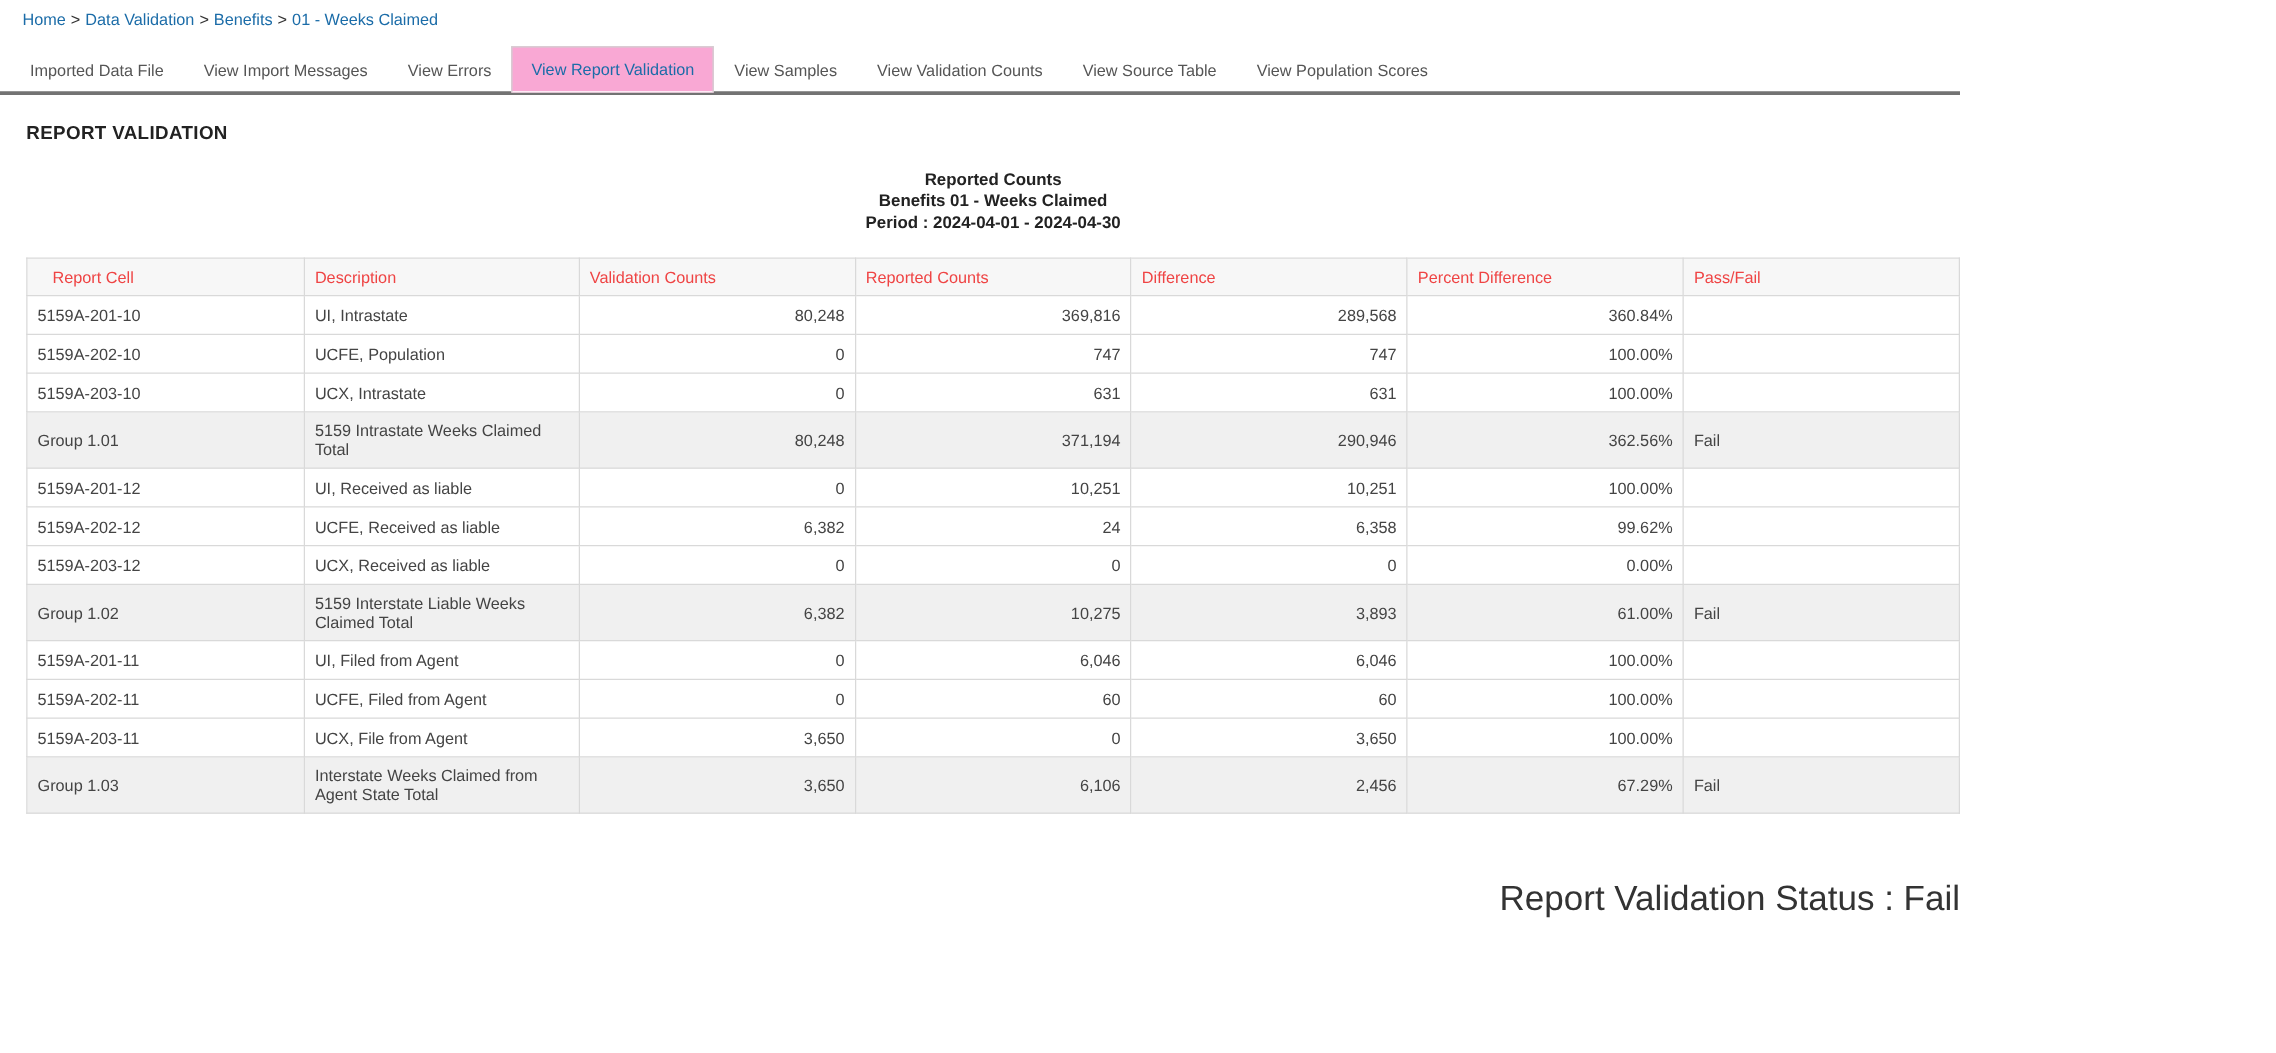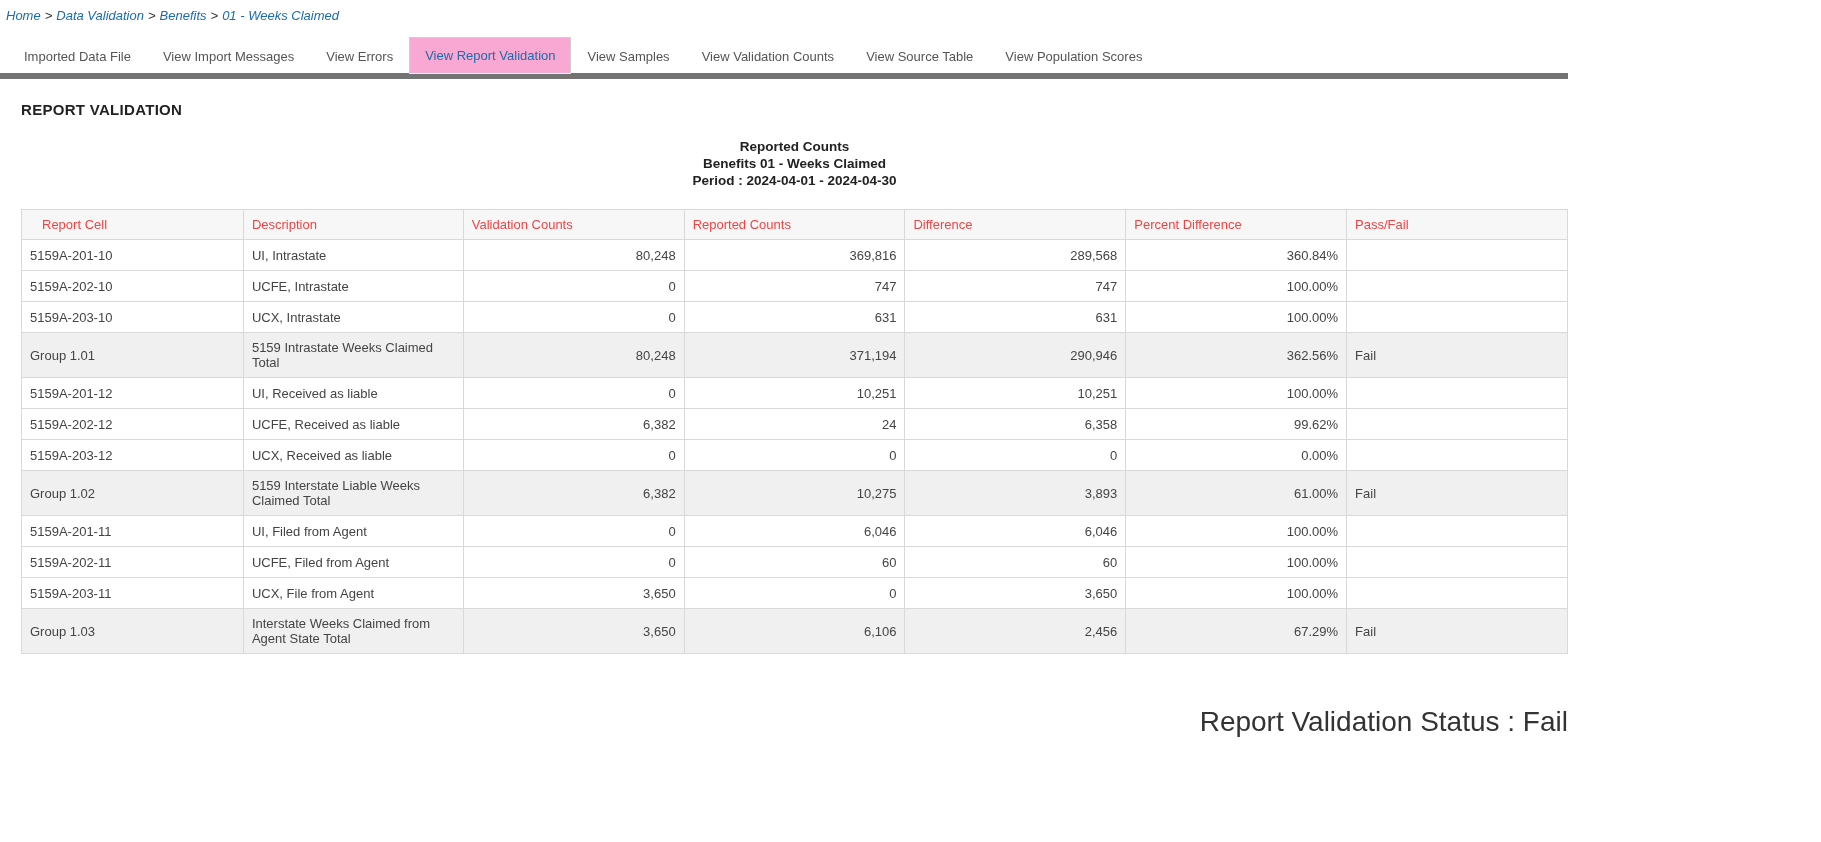--- a/index.html
+++ b/index.html
@@ -9,33 +9,32 @@
     color: #333;
     width: 1821px;
     height: 842px;
     overflow: hidden;
     position: relative;
   }
   :root { --link-blue: #1b6ca8; --border-gray: #d9d9d9; }
 
   
   .breadcrumb {
-    padding: 8px 10px 4px 6px;
+    padding: 8px 10px 4px 18px;
     font-size: 13px;
     white-space: nowrap;
-    font-style: italic;
   }
   .bc-link { color: var(--link-blue); text-decoration: none; cursor: pointer; }
   .bc-sep { color: #333; padding: 0 4px; }
 
   
   .tabbar {
     display: flex;
     align-items: flex-end;
-    border-bottom: 6px solid #737373;
+    border-bottom: 3px solid #737373;
     width: 1568px;
     margin-top: 10px;
     padding-left: 8px;
   }
   .tab {
     padding: 10px 15px;
     font-size: 13px;
     color: #555;
     cursor: pointer;
     border: 1px solid transparent;
@@ -156,21 +155,21 @@
           <td>5159A-201-10</td>
           <td>UI, Intrastate</td>
           <td class="num">80,248</td>
           <td class="num">369,816</td>
           <td class="num">289,568</td>
           <td class="num">360.84%</td>
           <td></td>
         </tr>
         <tr class="">
           <td>5159A-202-10</td>
-          <td>UCFE, Intrastate</td>
+          <td>UCFE, Population</td>
           <td class="num">0</td>
           <td class="num">747</td>
           <td class="num">747</td>
           <td class="num">100.00%</td>
           <td></td>
         </tr>
         <tr class="">
           <td>5159A-203-10</td>
           <td>UCX, Intrastate</td>
           <td class="num">0</td>

